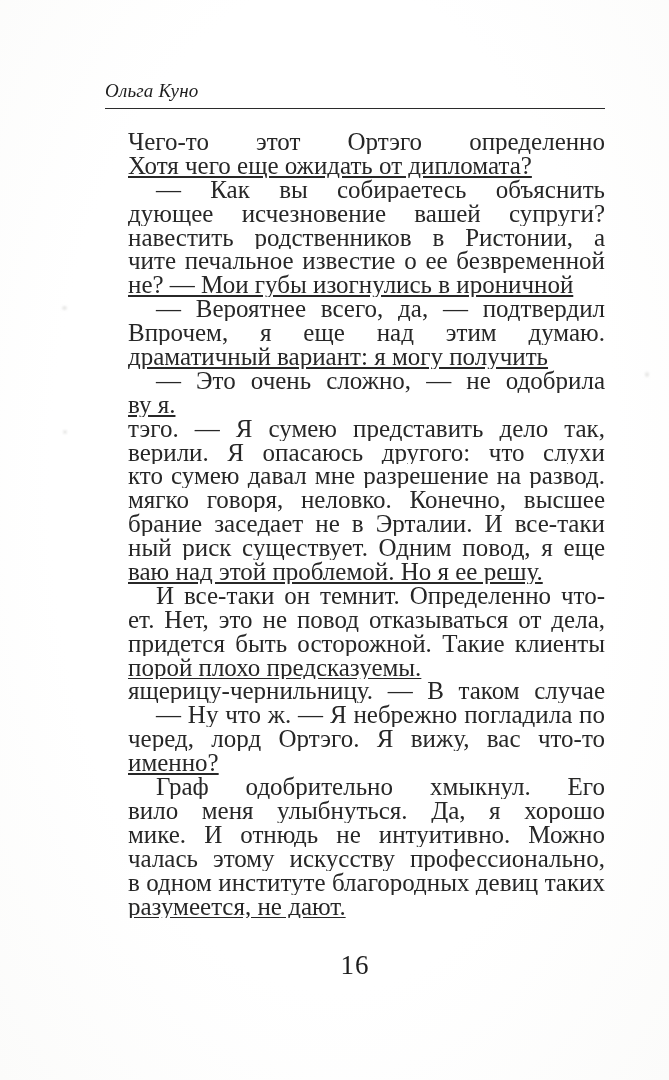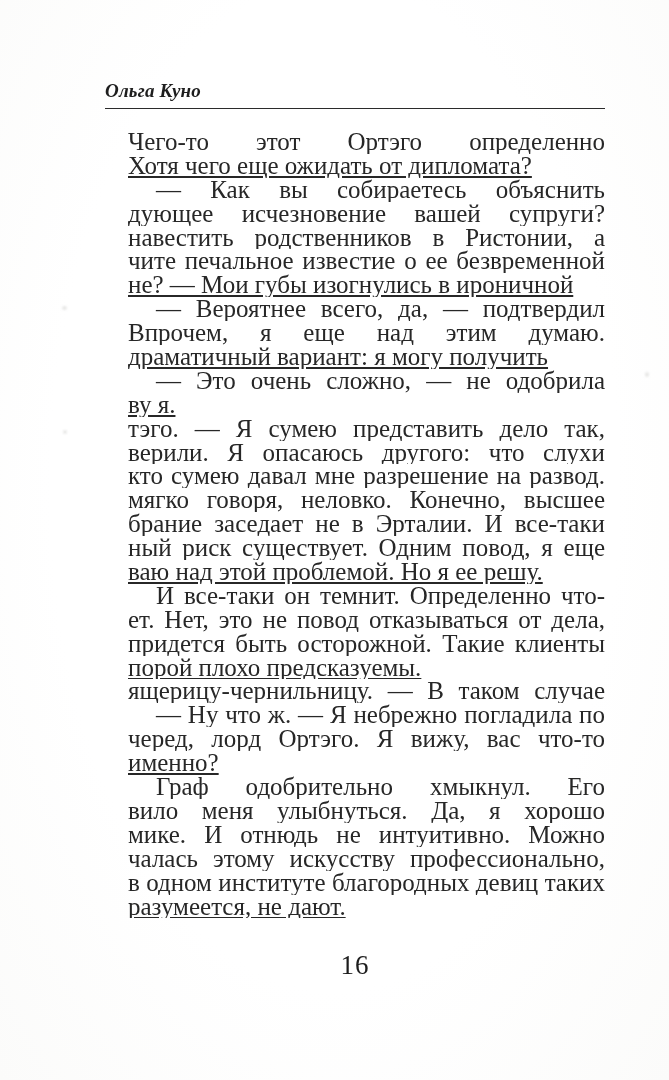--- a/index.html
+++ b/index.html
@@ -18,21 +18,21 @@
     background: radial-gradient(ellipse at 50% 45%, #ffffff 60%, #fbfbfa 100%);
   }
   .running-header {
     position: absolute;
     left: 105px;
     top: 80px;
     width: 500px;
     padding-bottom: 6px;
     border-bottom: 1.5px solid #2b2b2b;
     font-size: 19px;
-    font-weight: bold;
+    font-weight: normal;
     font-style: italic;
     letter-spacing: 0.2px;
     color: #1e1e1e;
   }
   .body-text {
     position: absolute;
     left: 105px;
     top: 130px;
     width: 500px;
   }

